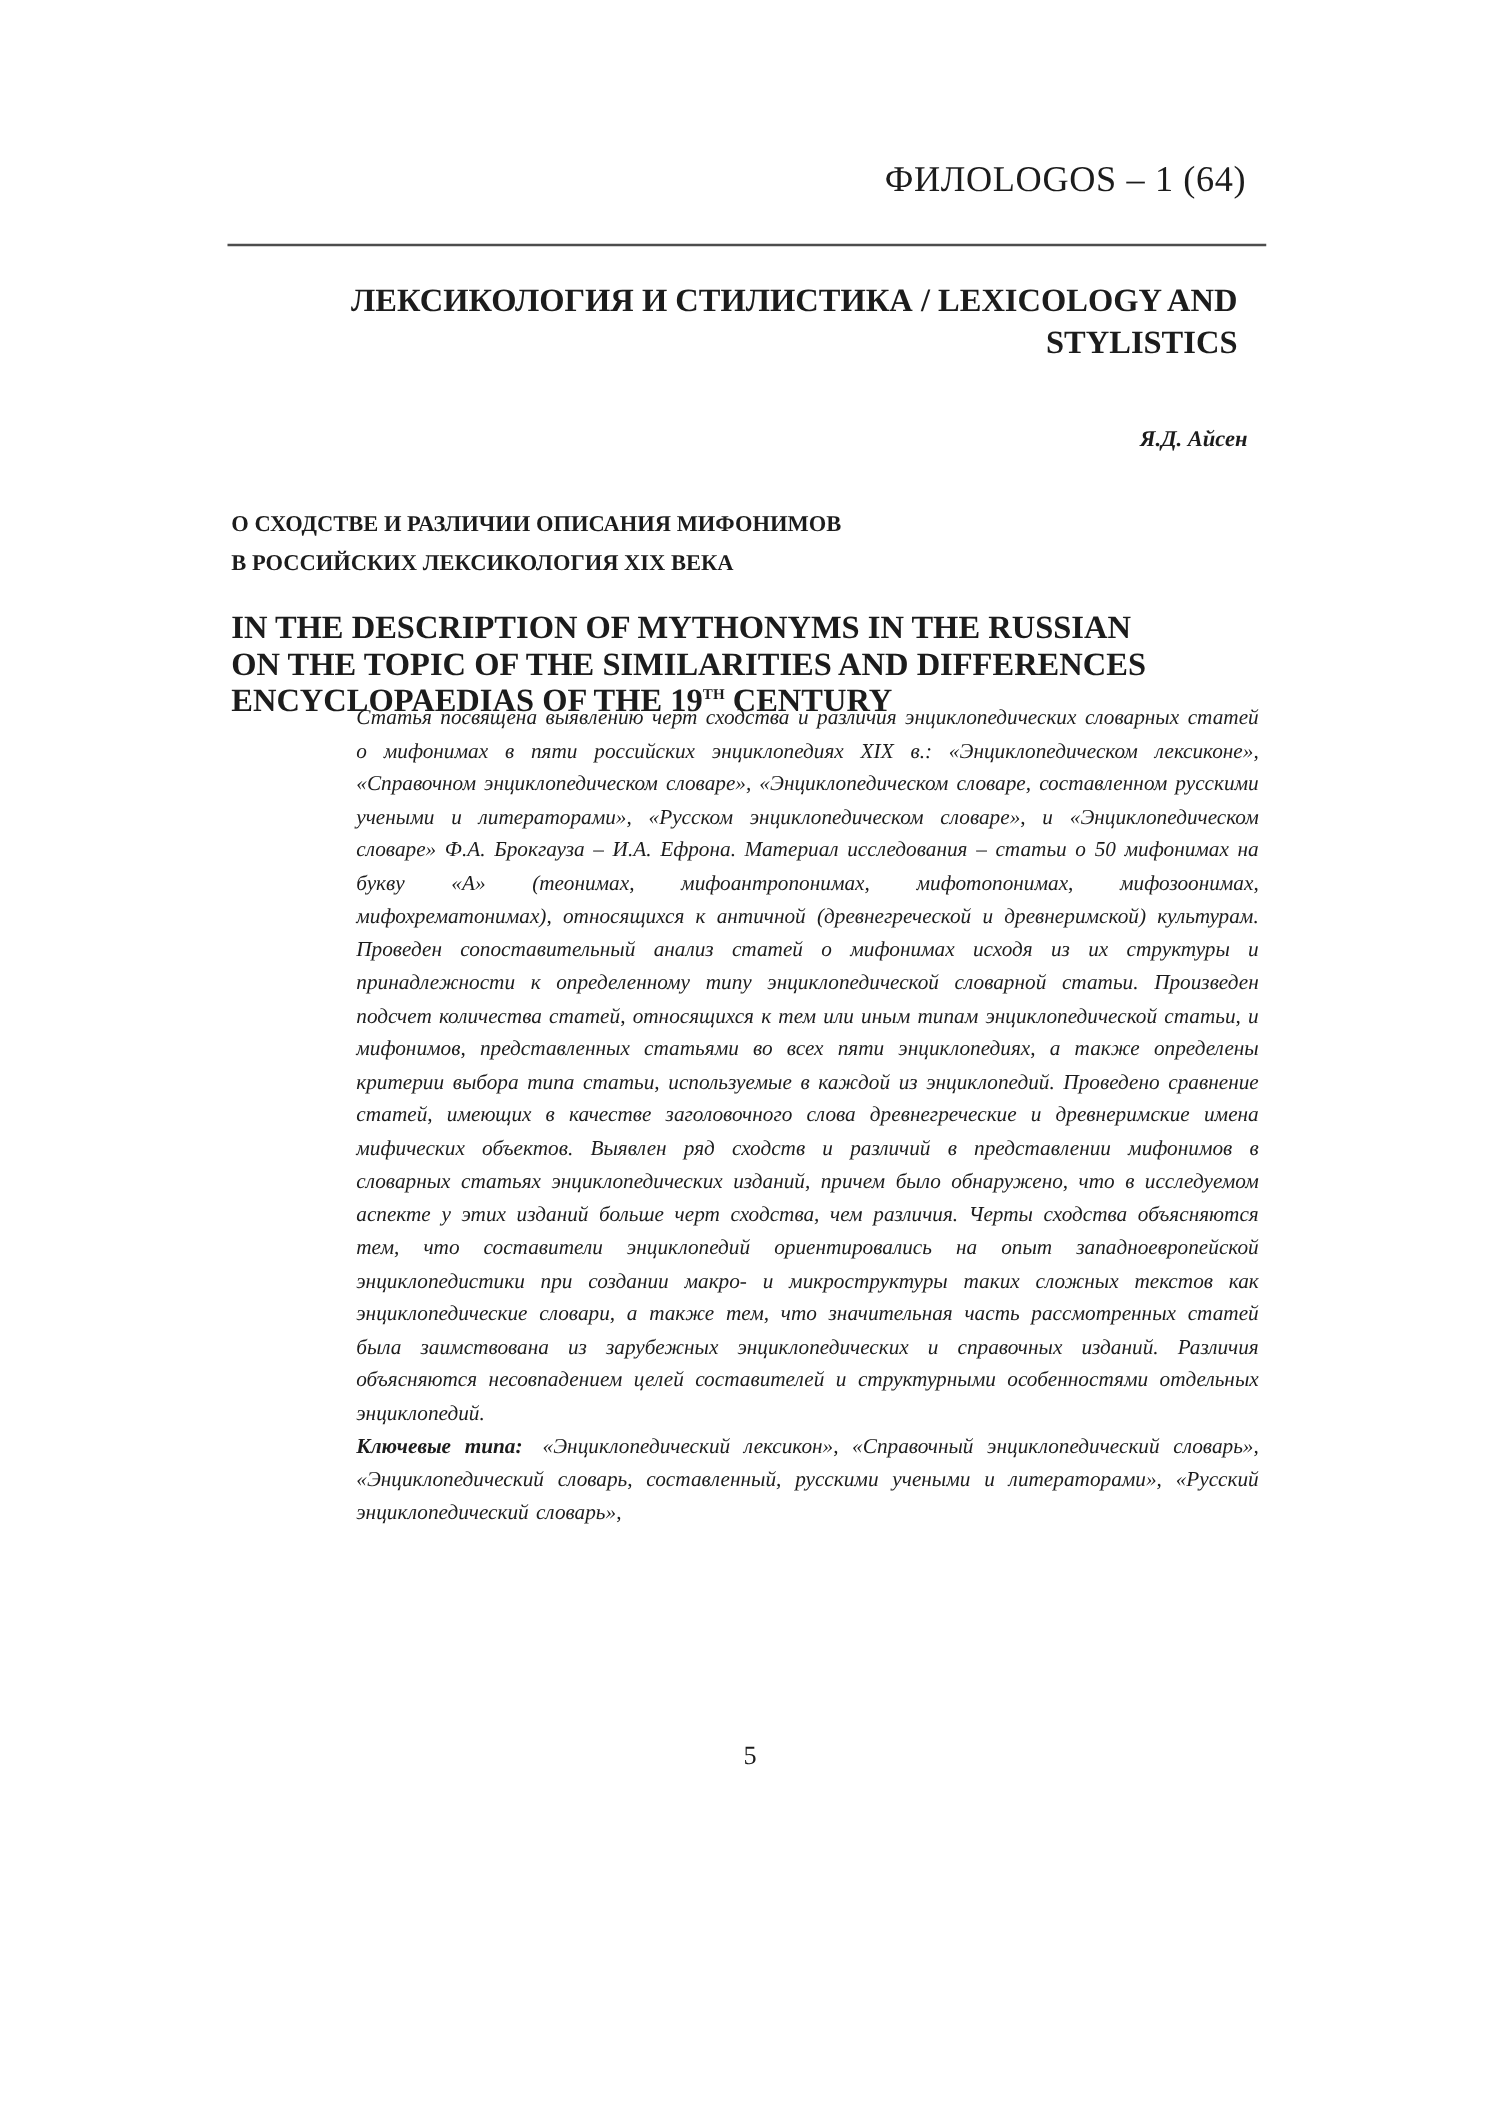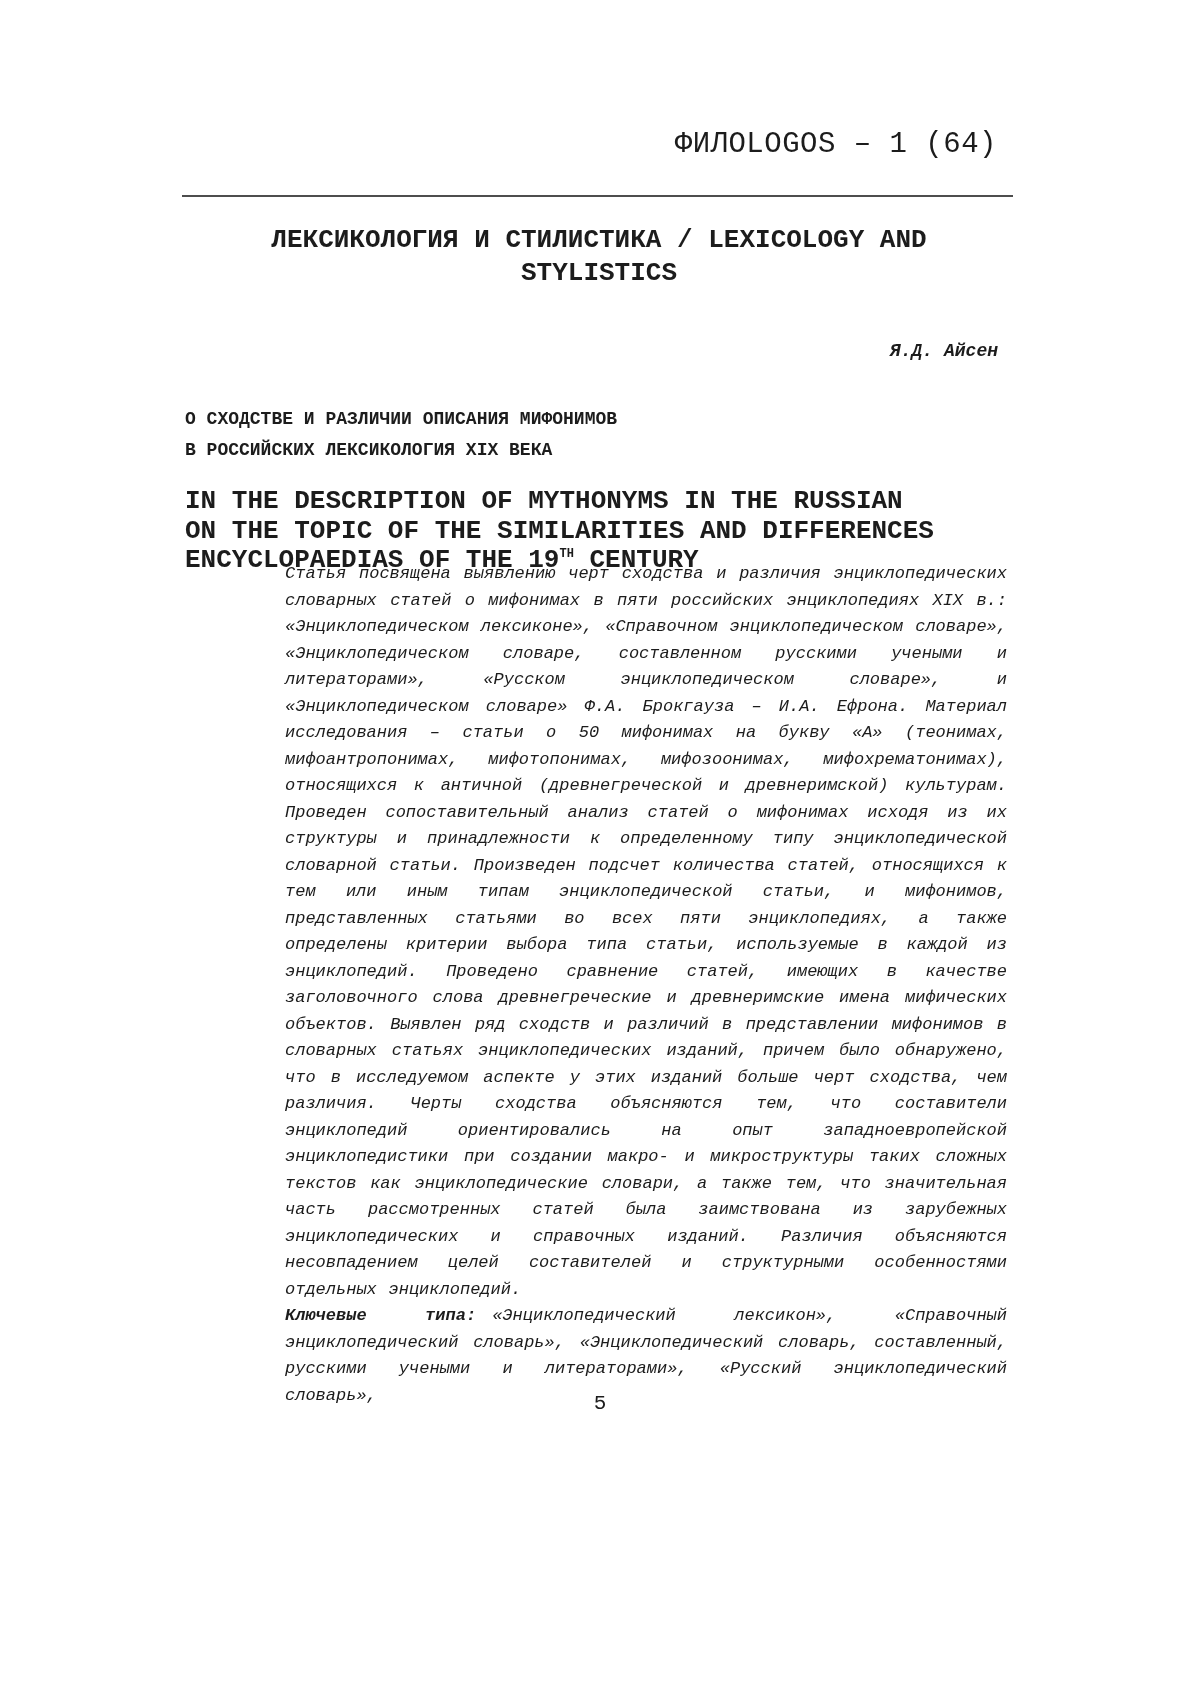--- a/index.html
+++ b/index.html
@@ -1,15 +1,15 @@
 <!DOCTYPE html>
 <html><head>
 <meta charset="utf-8">
 <style>
-  * { margin: 0; padding: 0; box-sizing: border-box; font-family: Liberation Mono, monospace; }
+  * { margin: 0; padding: 0; box-sizing: border-box; }
   html, body { background: #e8e8e8; }
   .page {
     position: relative;
     width: 1200px;
     height: 1697px;
     margin: 0 auto;
     background: #ffffff;
     font-family: "Liberation Serif", "DejaVu Serif", serif;
     color: #1c1c1c;
     overflow: hidden;
@@ -34,21 +34,21 @@
   }
   .section-heading-wrap {
     position: absolute;
     top: 224px;
     left: 185px;
     width: 828px;
   }
   .section-heading {
     width: 782px;
     margin: 0 auto;
-    text-align: center;
+    text-align: right;
     font-weight: bold;
     font-size: 26px;
     line-height: 33px;
   }
   .authors {
     position: absolute;
     top: 336px;
     left: 185px;
     right: 202px;
     text-align: right;

